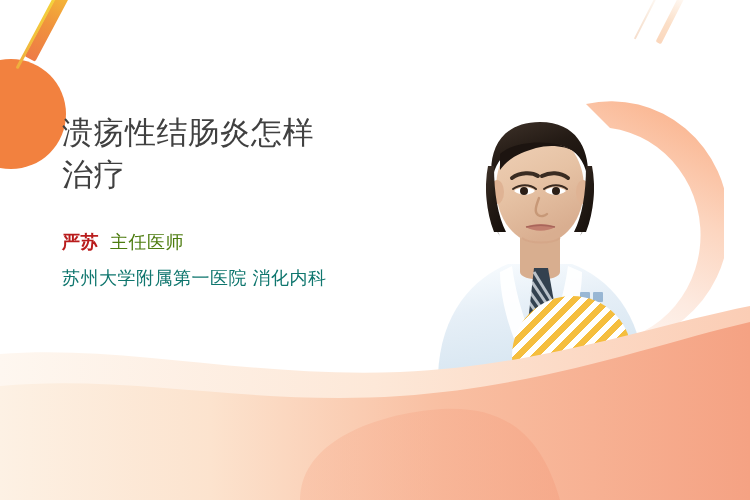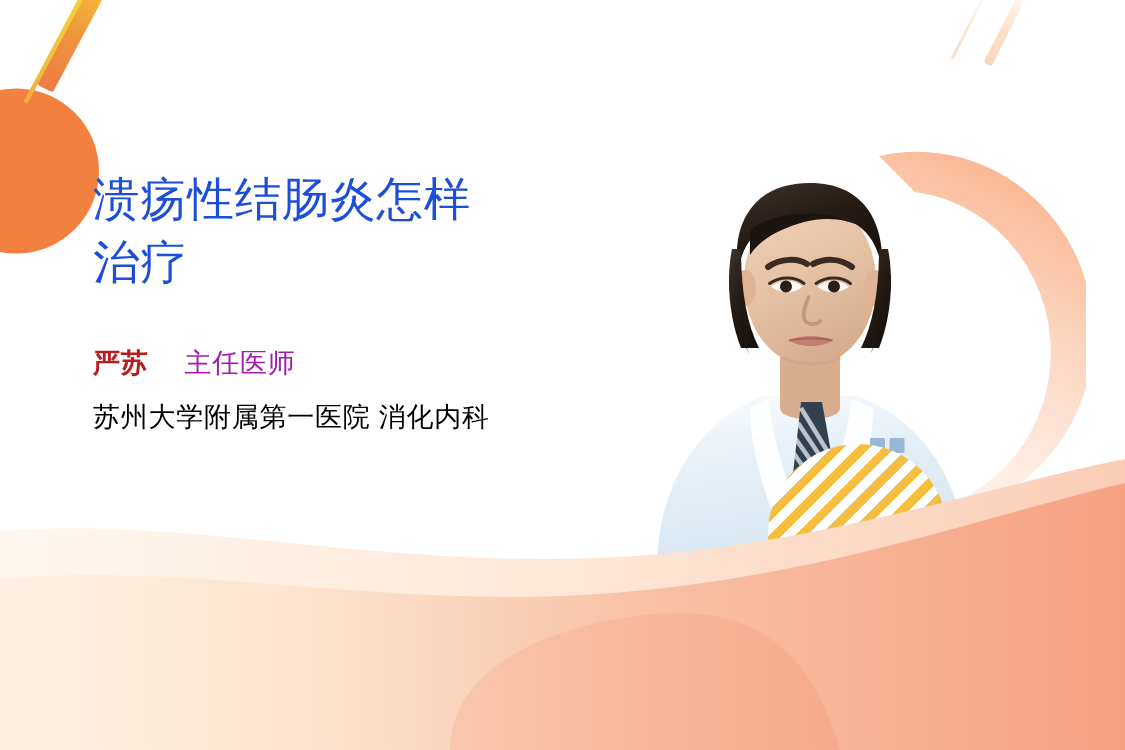--- a/index.html
+++ b/index.html
@@ -127,46 +127,46 @@
 
   
   #text-block {
     position: absolute;
     left: 62px; top: 112px;
     width: 370px;
   }
   #title {
     font-size: 31px;
     line-height: 42px;
-    color: #1d4ed8;
+    color: #404040;
     font-weight: 400;
     letter-spacing: 0.5px;
     white-space: pre-line;
   }
   #byline {
     margin-top: 32px;
     font-size: 18px;
     line-height: 28px;
     letter-spacing: 0.5px;
     white-space: nowrap;
   }
   #doctor-name {
     color: #b91c1c;
     font-weight: bold;
   }
   #doctor-title {
-    color: #a21caf;
+    color: #4d7c0f;
     font-weight: 400;
-    margin-left: 24px;
+    margin-left: 11px;
   }
   #affiliation {
     margin-top: 8px;
     font-size: 18px;
     line-height: 28px;
-    color: #000000;
+    color: #0f766e;
     letter-spacing: 0.5px;
     white-space: nowrap;
   }
 </style>
 </head>
 <body>
 
 <div id="canvas">
 
   <div class="deco" id="circle-left"></div>

